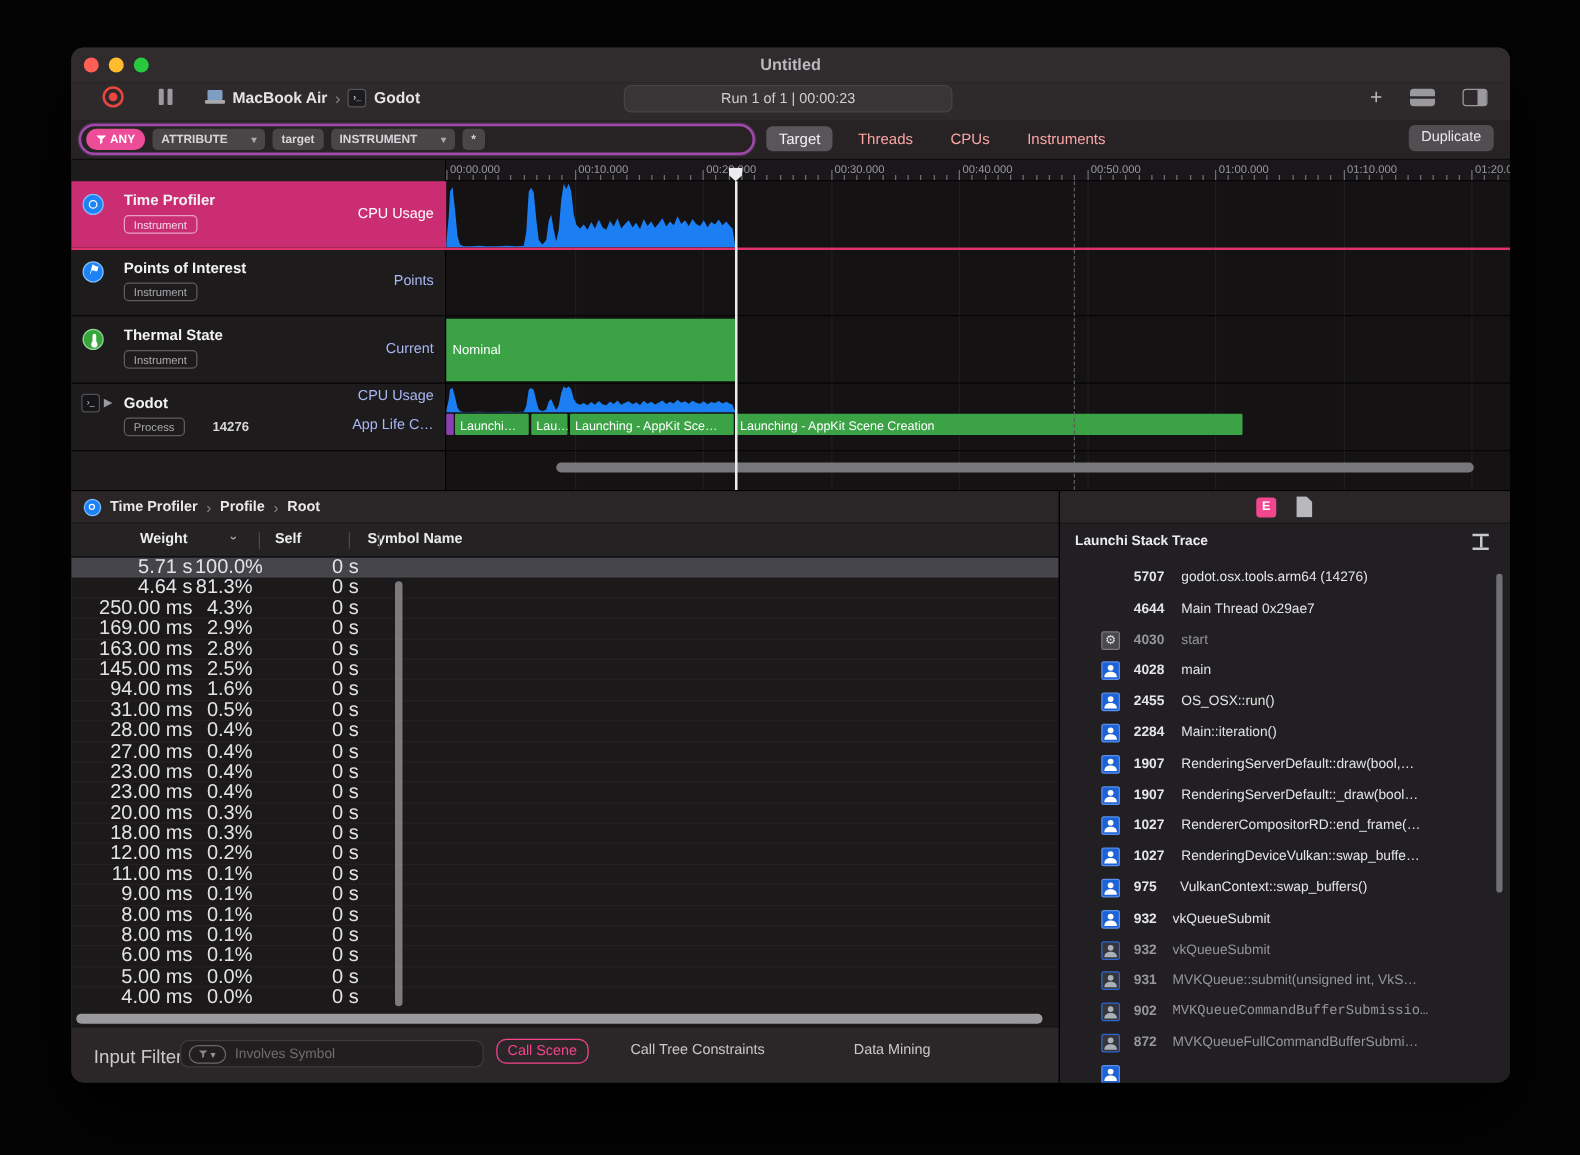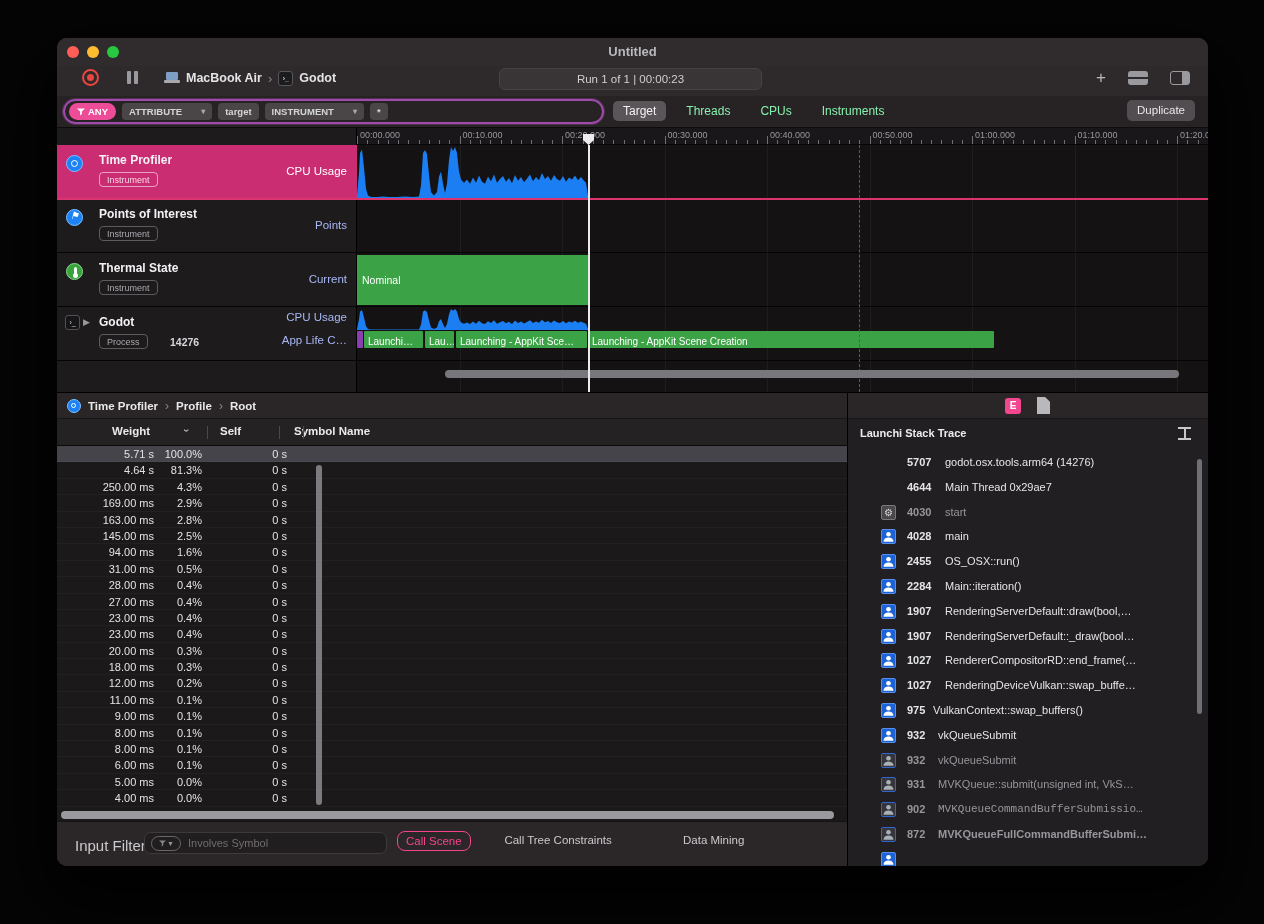--- a/index.html
+++ b/index.html
@@ -35,21 +35,21 @@
   
   .filterrow{position:absolute;left:0;top:58px;width:100%;height:32px;background:#272325;border-bottom:1px solid #0d0d0d;}
   .ffield{position:absolute;left:6px;top:3px;width:541px;height:25px;border:2px solid #a04bac;border-radius:13px;
           box-shadow:0 0 0 1px rgba(160,75,172,.35);display:flex;align-items:center;padding:0 4px;gap:6px;}
   .anypill{height:17px;background:#ed4c98;border-radius:9px;color:#fff;font-size:9.5px;font-weight:700;
            display:flex;align-items:center;gap:3px;padding:0 8px;}
   .token{height:17px;background:#4a4648;border-radius:4px;color:#d5d5d8;font-size:9.5px;font-weight:700;
          display:flex;align-items:center;gap:19px;padding:0 7px;}
   .token .tchev{font-size:8px;color:#aaaaae;}
   .tabs{position:absolute;left:556px;top:4px;display:flex;gap:10px;align-items:center;height:22px;}
-  .tab{color:#86efac;font-size:12px;padding:3px 10px;border-radius:5px;}
+  .tab{color:#fca5a5;font-size:12px;padding:3px 10px;border-radius:5px;}
   .tab.sel{background:#5a5558;color:#f2f2f4;}
   .dupbtn{position:absolute;right:13px;top:4px;height:21px;background:#514d50;border-radius:5px;color:#e9e9eb;
           font-size:11.5px;padding:0 10px;line-height:21px;}
   
   .timeline{position:absolute;left:0;top:90px;width:100%;height:264px;background:#141213;}
   .tl-left{position:absolute;left:0;top:0;width:300px;height:100%;background:#1e1b1d;border-right:1px solid #000;}
   .ruler{position:absolute;left:300px;top:0;width:851px;height:17px;background:#19171a;border-bottom:1px solid #070707;}
   .rlabel{position:absolute;top:2px;font-size:9px;color:#98989d;white-space:nowrap;}
   .rtick{position:absolute;bottom:0;width:1px;background:#6e6e73;}
   .grid-line{position:absolute;top:17px;height:247px;width:1px;background:rgba(255,255,255,.05);}
@@ -93,21 +93,21 @@
   .crumbbar b{font-size:11.5px;color:#e8e8ea;font-weight:700;}
   .crumbbar s{text-decoration:none;color:#86868b;font-size:12px;}
   .thead{position:absolute;left:0;top:26px;width:100%;height:27px;background:#252224;border-bottom:1px solid #0a0a0a;
          font-size:11.5px;font-weight:700;color:#eaeaec;}
   .thead .hw{position:absolute;left:55px;top:6px;}
   .thead .hwc{position:absolute;left:128px;top:6px;color:#b0b0b4;display:inline-block;transform:rotate(90deg);font-size:10px;}
   .thead .hs{position:absolute;left:163px;top:6px;}
   .thead .hn{position:absolute;left:237px;top:6px;}
   .hdiv{position:absolute;top:7px;width:1px;height:13px;background:#4a4a4e;}
   .trows{position:absolute;left:0;top:53px;width:100%;height:361px;overflow:hidden;}
-  .drow{position:relative;width:100%;height:16.4px;font-size:11px;color:#e3e3e5;border-bottom:1px solid rgba(255,255,255,.03);}
+  .drow{position:relative;width:100%;height:16.4px;font-size:16px;color:#e3e3e5;border-bottom:1px solid rgba(255,255,255,.03);}
   .drow.sel{background:#45444a;}
   .drow span{position:absolute;top:1px;line-height:14px;white-space:nowrap;}
   .cw{left:0;width:97px;text-align:right;}
   .cp{left:99px;width:46px;text-align:right;}
   .cs{left:145px;width:85px;text-align:right;}
   .cn{left:252px;right:0;overflow:hidden;}
   .midscroll{position:absolute;left:259px;top:72px;width:6px;height:340px;background:#86868b;border-radius:3px;opacity:.9;z-index:5;}
   .bot-hscroll{position:absolute;left:4px;top:418px;width:773px;height:8px;background:#9a9a9e;border-radius:4px;z-index:5;}
   .filterbar{position:absolute;left:0;top:428px;width:100%;height:46px;background:#2b2729;border-top:1px solid #141414;}
   .filterbar .fl{position:absolute;left:18px;top:15px;font-size:15px;color:#c9c9cd;text-align:right;}
@@ -651,21 +651,21 @@
                 </svg></span>
               <span class="snum">1027</span>
               <span class="ssym" style="left: 97px;">RenderingDeviceVulkan::swap_buffe…</span>
             </div>
             <div class="srow">
               <span class="sicon" style="background: rgb(29, 99, 216); border: 1px solid rgb(90, 143, 232);"><svg width="13" height="13" viewBox="0 0 14 14">
                   <circle cx="7" cy="4.6" r="2.5" fill="#ffffff"></circle>
                   <path d="M1.6 12.6c0-3.1 2.4-4.6 5.4-4.6s5.4 1.5 5.4 4.6z" fill="#ffffff"></path>
                 </svg></span>
               <span class="snum">975</span>
-              <span class="ssym" style="left: 85px;">VulkanContext::swap_buffers()</span>
+              <span class="ssym" style="left: 96px;">VulkanContext::swap_buffers()</span>
             </div>
             <div class="srow">
               <span class="sicon" style="background: rgb(29, 99, 216); border: 1px solid rgb(90, 143, 232);"><svg width="13" height="13" viewBox="0 0 14 14">
                   <circle cx="7" cy="4.6" r="2.5" fill="#ffffff"></circle>
                   <path d="M1.6 12.6c0-3.1 2.4-4.6 5.4-4.6s5.4 1.5 5.4 4.6z" fill="#ffffff"></path>
                 </svg></span>
               <span class="snum">932</span>
               <span class="ssym" style="left: 90px;">vkQueueSubmit</span>
             </div>
             <div class="srow dim">
@@ -691,21 +691,21 @@
                 </svg></span>
               <span class="snum">902</span>
               <span class="ssym" style="left: 90px; font-family: Liberation Mono, monospace;">MVKQueueCommandBufferSubmissio…</span>
             </div>
             <div class="srow dim">
               <span class="sicon" style="background: rgb(53, 53, 59); border: 1px solid rgb(47, 102, 208);"><svg width="13" height="13" viewBox="0 0 14 14">
                   <circle cx="7" cy="4.6" r="2.5" fill="#aab0b8"></circle>
                   <path d="M1.6 12.6c0-3.1 2.4-4.6 5.4-4.6s5.4 1.5 5.4 4.6z" fill="#aab0b8"></path>
                 </svg></span>
               <span class="snum">872</span>
-              <span class="ssym" style="left: 90px; font-weight: bold;">MVKQueueFullCommandBufferSubmi…</span>
+              <span class="ssym" style="left: 90px;">MVKQueueFullCommandBufferSubmi…</span>
             </div>
             <div class="srow">
               <span class="sicon" style="background: rgb(29, 99, 216); border: 1px solid rgb(90, 143, 232);"><svg width="13" height="13" viewBox="0 0 14 14">
                   <circle cx="7" cy="4.6" r="2.5" fill="#ffffff"></circle>
                   <path d="M1.6 12.6c0-3.1 2.4-4.6 5.4-4.6s5.4 1.5 5.4 4.6z" fill="#ffffff"></path>
                 </svg></span>
               <span class="snum"></span>
               <span class="ssym" style="left: 69px;"></span>
             </div>
           </div>

